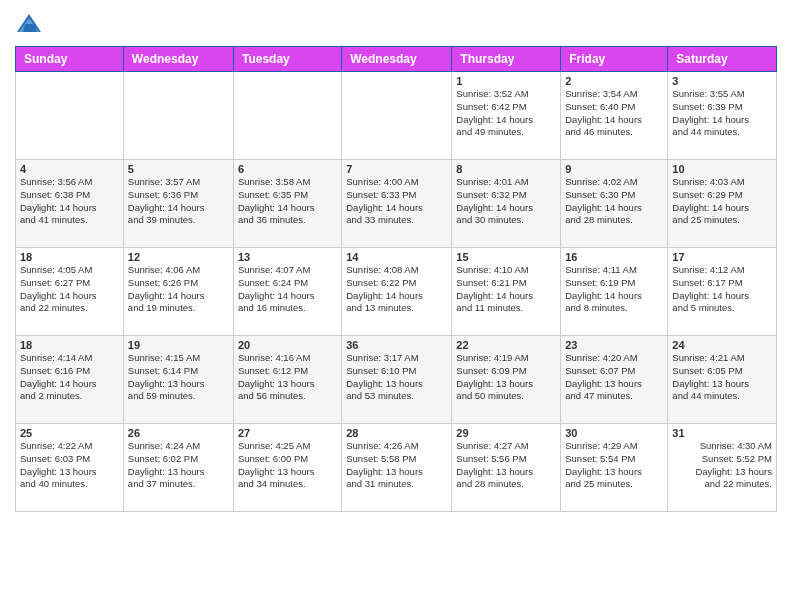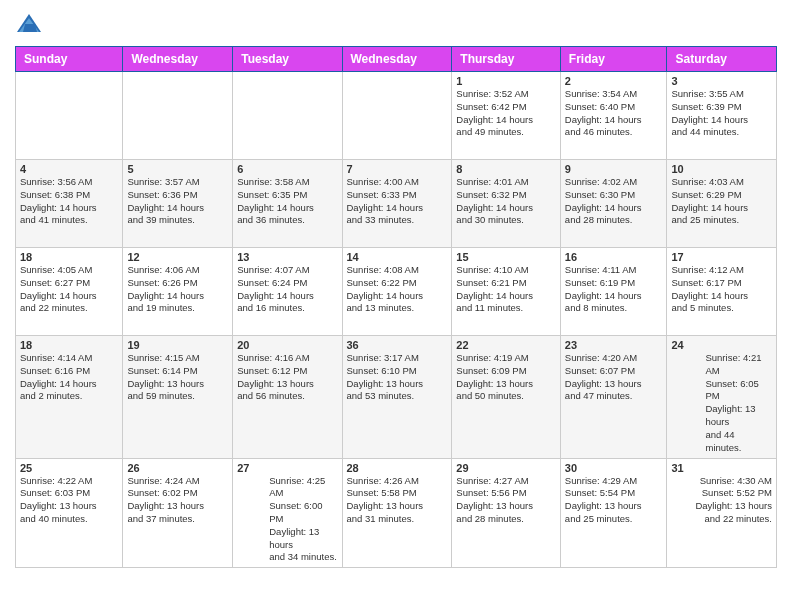--- a/index.html
+++ b/index.html
@@ -299,21 +299,21 @@
           </td>
           <td>
             <div class="day-num">23</div>
             <div class="day-info" style="white-space: pre-line;">Sunrise: 4:20 AM
 Sunset: 6:07 PM
 Daylight: 13 hours
 and 47 minutes.</div>
           </td>
           <td>
             <div class="day-num">24</div>
-            <div class="day-info" style="white-space: pre-line; margin-left: 34px;">Sunrise: 4:21 AM
+            <div class="day-info" style="white-space: pre-line;">Sunrise: 4:21 AM
 Sunset: 6:05 PM
 Daylight: 13 hours
 and 44 minutes.</div>
           </td>
         </tr>
         <tr>
           <td>
             <div class="day-num">25</div>
             <div class="day-info" style="white-space: pre-line;">Sunrise: 4:22 AM
 Sunset: 6:03 PM
@@ -322,21 +322,21 @@
           </td>
           <td>
             <div class="day-num">26</div>
             <div class="day-info" style="white-space: pre-line;">Sunrise: 4:24 AM
 Sunset: 6:02 PM
 Daylight: 13 hours
 and 37 minutes.</div>
           </td>
           <td>
             <div class="day-num">27</div>
-            <div class="day-info" style="white-space: pre-line; margin-left: 32px;">Sunrise: 4:25 AM
+            <div class="day-info" style="white-space: pre-line;">Sunrise: 4:25 AM
 Sunset: 6:00 PM
 Daylight: 13 hours
 and 34 minutes.</div>
           </td>
           <td>
             <div class="day-num">28</div>
             <div class="day-info" style="white-space: pre-line;">Sunrise: 4:26 AM
 Sunset: 5:58 PM
 Daylight: 13 hours
 and 31 minutes.</div>

